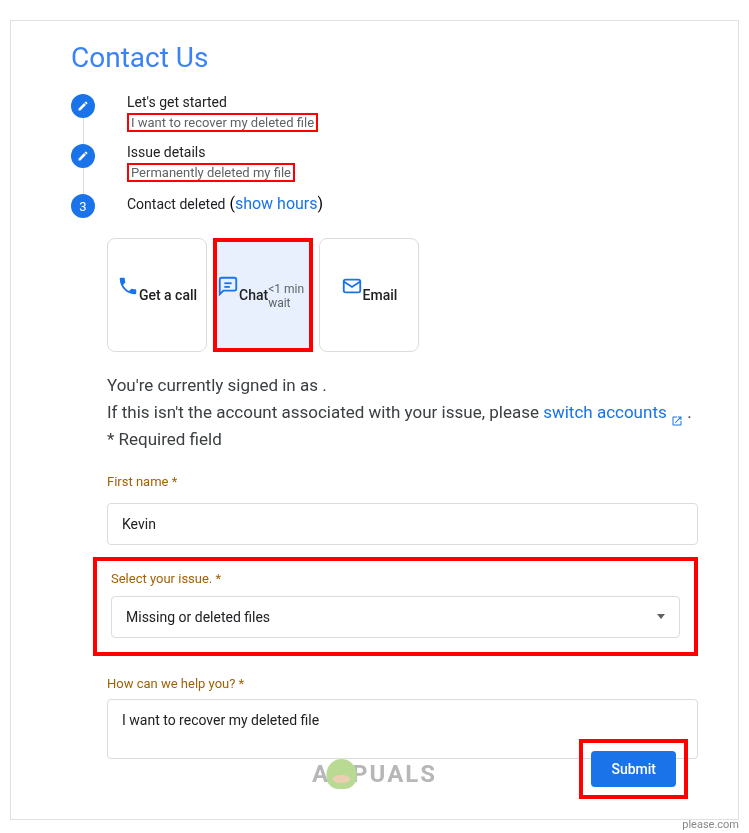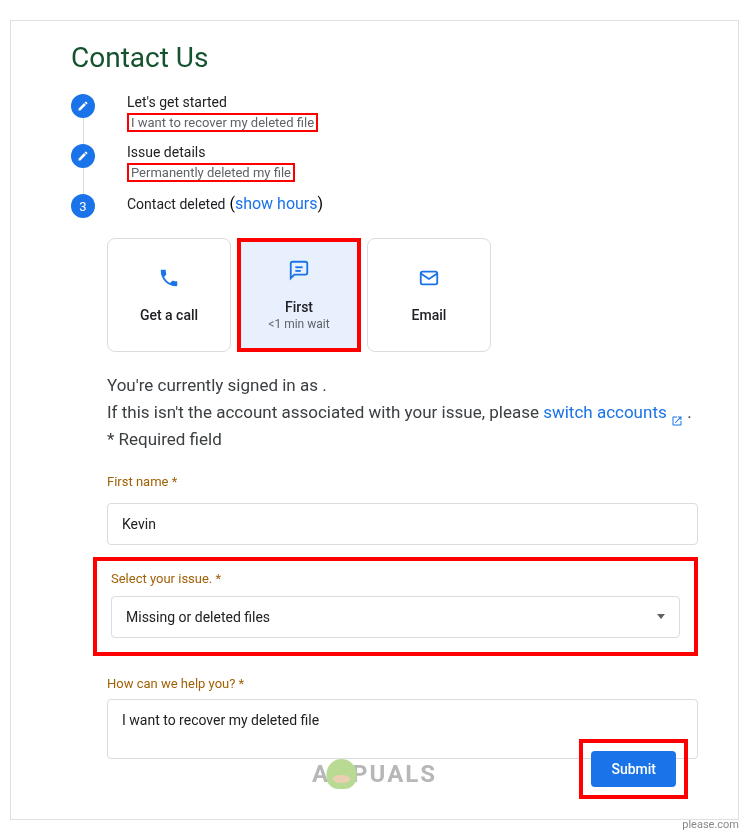--- a/index.html
+++ b/index.html
@@ -18,21 +18,21 @@
     .container {
       border: 1px solid #e0e0e0;
       margin: 0 10px;
       padding: 20px 40px 40px 60px;
       height: 800px;
       position: relative;
     }
     .page-title {
       font-size: 28px;
       font-weight: 400;
-      color: #14532d;
+      color: #3b82f6;
       margin-bottom: 20px;
     }
     .stepper {
       position: relative;
     }
     .stepper-line {
       position: absolute;
       left: 12px;
       top: 24px;
       width: 1px;
@@ -80,26 +80,26 @@
     .step-link {
       color: #1a73e8;
       text-decoration: none;
     }
     .contact-options {
       display: flex;
       gap: 0;
       margin: 20px 0 20px 36px;
     }
     .contact-card {
-      width: 124px;
+      width: 100px;
       height: 114px;
       border: 1px solid #dadce0;
       border-radius: 8px;
       display: flex;
-      flex-direction: column;
+      flex-direction: row;
       align-items: center;
       justify-content: center;
       margin-right: 6px;
       cursor: pointer;
     }
     .contact-card.selected {
       background: #e8f0fe;
       border: 4px solid #ff0000;
       border-radius: 0;
     }
@@ -300,21 +300,21 @@
     </div>
 
     <div class="contact-card selected">
       <div class="contact-icon">
         <svg width="22" height="22" viewBox="0 0 24 24" fill="none" stroke="#1a73e8" stroke-width="2">
             <path d="M21 15a2 2 0 0 1-2 2H7l-4 4V5a2 2 0 0 1 2-2h14a2 2 0 0 1 2 2z"></path>
             <line x1="8" y1="9" x2="16" y2="9"></line>
             <line x1="8" y1="13" x2="14" y2="13"></line>
           </svg>
       </div>
-      <div class="contact-label">First</div>
+      <div class="contact-label">Chat</div>
       <div class="contact-sublabel">&lt;1 min wait</div>
     </div>
 
     <div class="contact-card">
       <div class="contact-icon">
         <svg width="22" height="22" viewBox="0 0 24 24" fill="none" stroke="#1a73e8" stroke-width="2">
             <rect x="3" y="5" width="18" height="14" rx="2"></rect>
             <polyline points="3,7 12,13 21,7"></polyline>
           </svg>
       </div>

